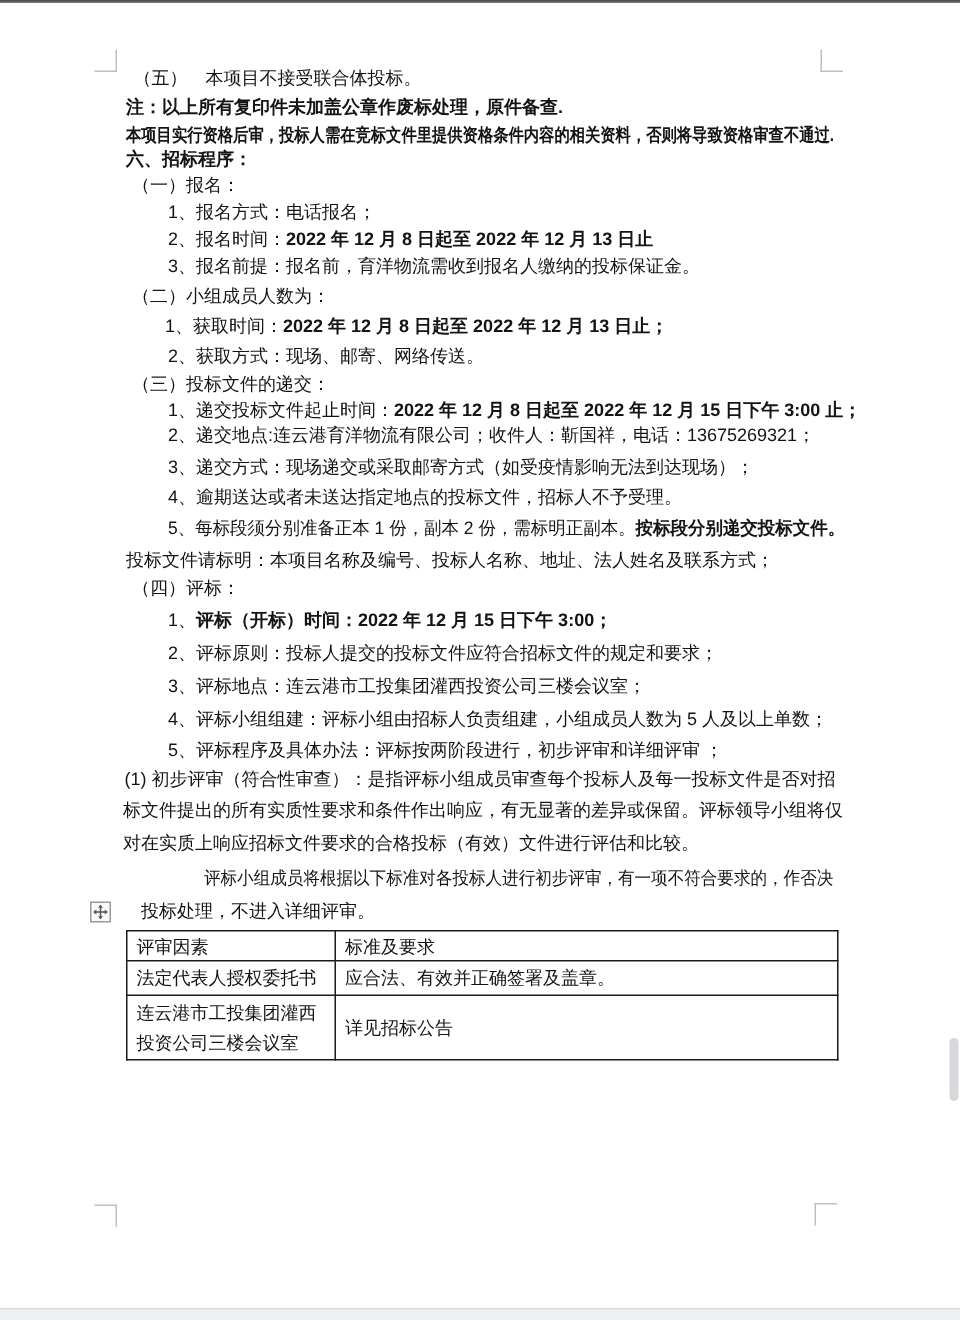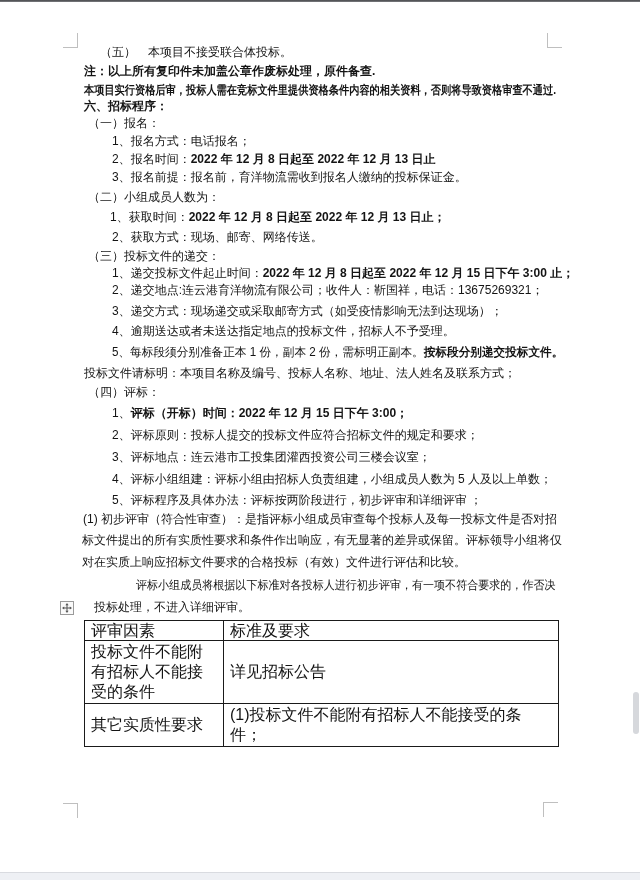--- a/index.html
+++ b/index.html
@@ -27,21 +27,21 @@
     white-space:nowrap;transform-origin:0 50%;
   }
   .doc-line .b{font-weight:bold;}
   .handle{
     position:absolute;left:60px;top:601px;width:14px;height:14px;
     border:1px solid #9a9a9a;background:#fafafa;box-sizing:border-box;
     display:flex;align-items:center;justify-content:center;cursor:move;
   }
   table.review{
     position:absolute;left:84px;top:620px;width:474px;
-    border-collapse:collapse;table-layout:fixed;font-size:16px;
+    border-collapse:collapse;table-layout:fixed;font-size:12px;
   }
   table.review col.c1{width:139px;}
   table.review col.c2{width:335px;}
   table.review th,table.review td{
     border:1px solid #1a1a1a;padding:1px 6px;vertical-align:middle;
     font-weight:normal;text-align:left;line-height:20px;word-break:break-all;
   }
   table.review th{height:17px;line-height:16px;}
   tr.r1{height:45px;} tr.r2{height:21px;} tr.r3{height:21px;}
   tr.r4{height:43px;} tr.r5{height:21px;}
@@ -53,21 +53,21 @@
 </head>
 <body>
 
 <div class="top-edge"></div>
 
 <div class="crop tl"></div>
 <div class="crop tr"></div>
 <div class="crop bl"></div>
 <div class="crop br"></div>
 
-<div class="doc-line" style="top:45px;left:100px"><span>（五）　本项目不接受联合体投标。</span></div>
+<div class="doc-line" style="top:45px;left:89px"><span>（五）　本项目不接受联合体投标。</span></div>
 <div class="doc-line" style="top:64px;left:84px"><span class="b">注：以上所有复印件未加盖公章作废标处理，原件备查.</span></div>
 <div class="doc-line" style="top:83px;left:84px;transform:scaleX(.85)"><span class="b">本项目实行资格后审，投标人需在竞标文件里提供资格条件内容的相关资料，否则将导致资格审查不通过.</span></div>
 <div class="doc-line" style="top:99px;left:84px"><span class="b">六、招标程序：</span></div>
 <div class="doc-line" style="top:116px;left:88px"><span>（一）报名：</span></div>
 <div class="doc-line" style="top:134px;left:112px"><span>1、报名方式：电话报名；</span></div>
 <div class="doc-line" style="top:152px;left:112px"><span>2、报名时间：</span><span class="b">2022 年 12 月 8 日起至 2022 年 12 月 13 日止</span></div>
 <div class="doc-line" style="top:170px;left:112px"><span>3、报名前提：报名前，育洋物流需收到报名人缴纳的投标保证金。</span></div>
 <div class="doc-line" style="top:190px;left:88px"><span>（二）小组成员人数为：</span></div>
 <div class="doc-line" style="top:210px;left:110px"><span>1、获取时间：</span><span class="b">2022 年 12 月 8 日起至 2022 年 12 月 13 日止；</span></div>
 <div class="doc-line" style="top:230px;left:112px"><span>2、获取方式：现场、邮寄、网络传送。</span></div>
@@ -100,25 +100,25 @@
 <table class="review">
   <colgroup>
       <col class="c1">
       <col class="c2">
     </colgroup>
   <tbody>
       <tr>
     <th>评审因素</th>
     <th>标准及要求</th>
   </tr>
+  <tr class="r2">
+    <td>法定代表人授权委托书</td>
+    <td>应合法、有效并正确签署及盖章。</td>
+  </tr>
   <tr class="r4">
-    <td>投标文件不能附有招标人不能接受的条件</td>
+    <td>连云港市工投集团灌西投资公司三楼会议室</td>
     <td>详见招标公告</td>
-  </tr>
-  <tr class="r5">
-    <td>其它实质性要求</td>
-    <td>(1)投标文件不能附有招标人不能接受的条件；</td>
   </tr>
 </tbody>
   </table>
 
 <div class="scroll-thumb"></div>
 <div class="bottom-strip"></div>
 
 </body></html>

